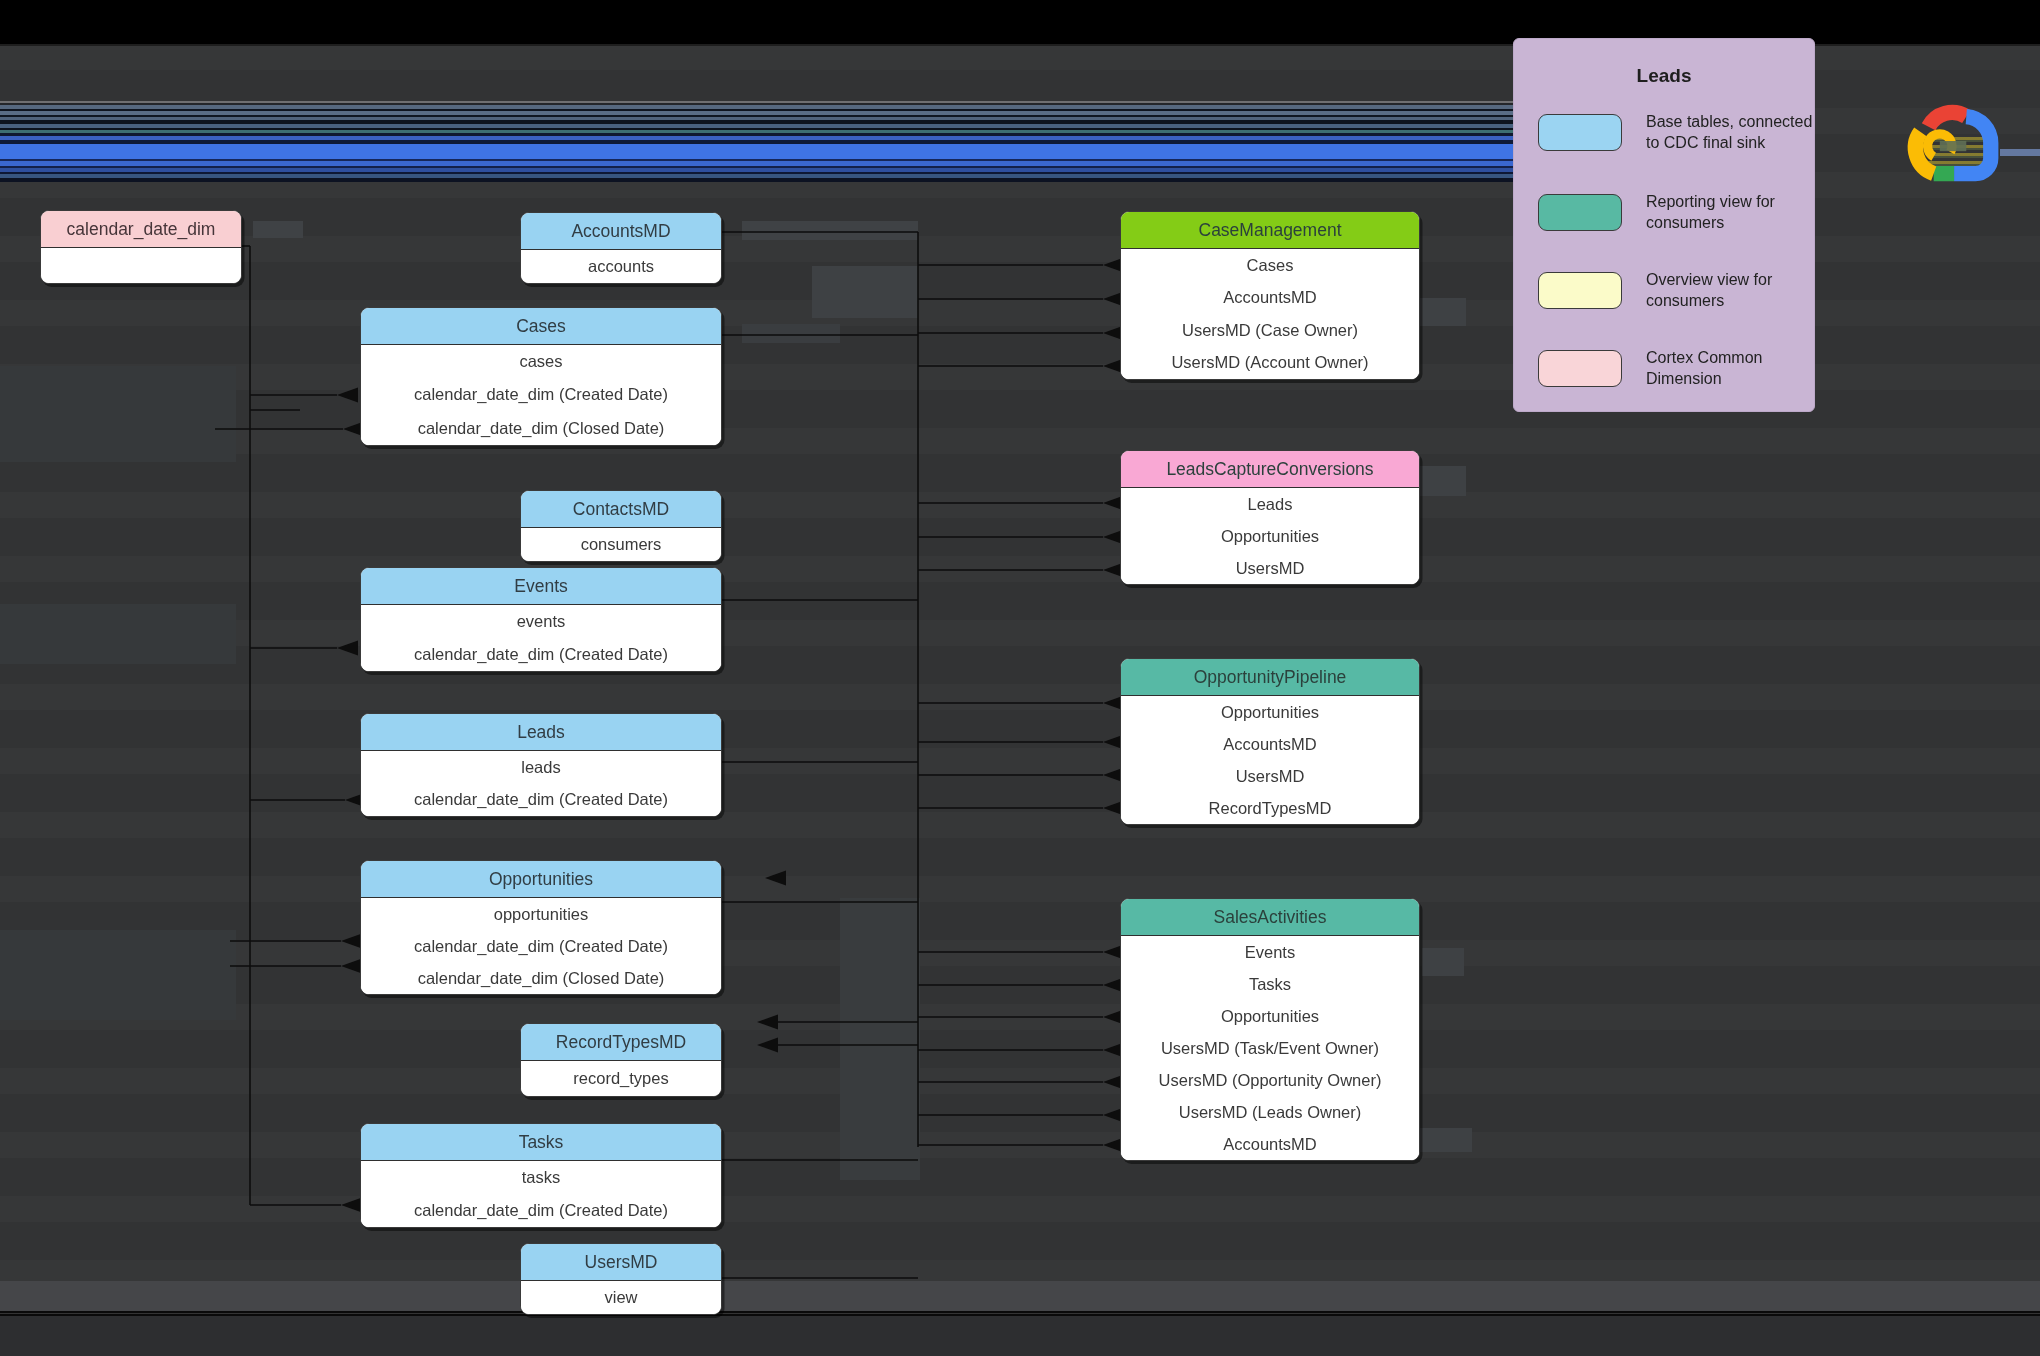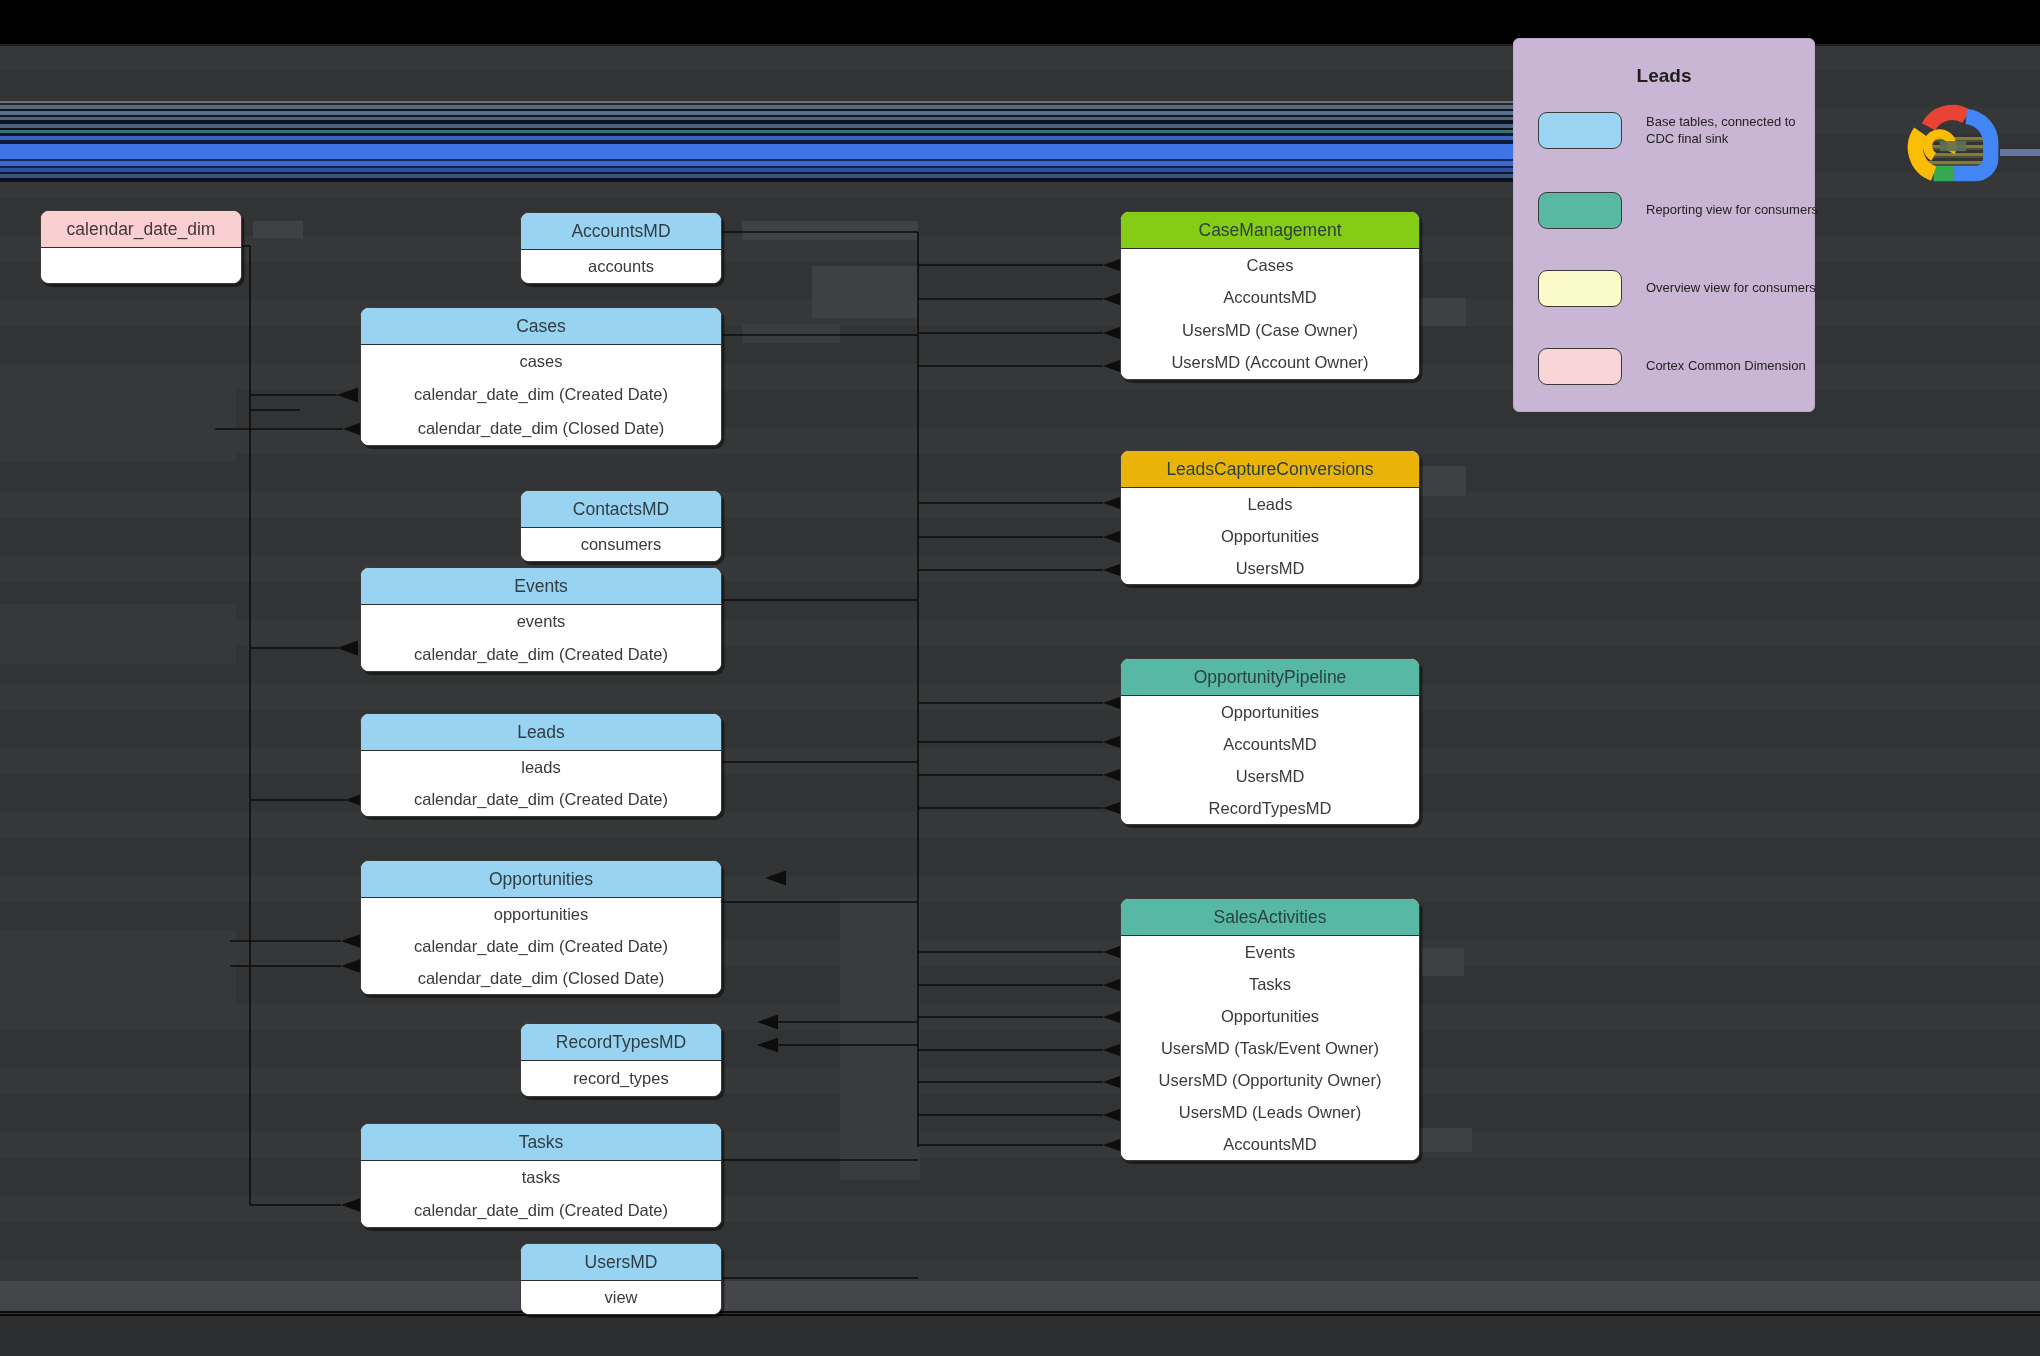--- a/index.html
+++ b/index.html
@@ -37,21 +37,21 @@
   .node-body{flex:1;display:flex;flex-direction:column;border-radius:0 0 8px 8px;overflow:hidden;background:#fff;text-align:right;}
   .node-row{flex:1;display:flex;align-items:center;justify-content:center;
         font-size:16.5px;color:#3a3a3a;background:#fff;white-space:nowrap;}
 
   .legend{position:absolute;left:1513px;top:38px;width:300px;height:372px;z-index:4;
         background:#c9b5d4;border-radius:6px;border:1px solid #bda9c9;}
   .legend-title{position:absolute;top:26px;left:0;width:100%;text-align:center;
         font-size:19px;font-weight:bold;color:#1e1e1e;}
   .legend-item{position:absolute;left:24px;display:flex;align-items:center;gap:24px;}
   .legend-swatch{width:82px;height:35px;flex:0 0 82px;border:1.5px solid #3a3a3a;border-radius:9px;}
-  .legend-label{width:176px;font-size:13px;line-height:1.3;color:#222;}
+  .legend-label{width:176px;font-size:16px;line-height:1.3;color:#222;}
 
   .gcp-logo{position:absolute;left:1898px;top:98px;width:106px;height:86px;z-index:3;}
 </style>
 </head>
 <body>
 
 <div class="canvas">
   <div class="top-black"></div>
   <div class="noise"></div>
   <div class="stripes"></div>
@@ -216,21 +216,21 @@
       <div class="node reporting" style="left: 1120px; top: 211px; width: 298px; height: 167px;">
         <div class="node-header" style="background: #84cc16;">CaseManagement</div>
         <div class="node-body">
           <div class="node-row">Cases</div>
           <div class="node-row">AccountsMD</div>
           <div class="node-row">UsersMD (Case Owner)</div>
           <div class="node-row">UsersMD (Account Owner)</div>
         </div>
       </div>
       <div class="node reporting" style="left: 1120px; top: 450px; width: 298px; height: 133px;">
-        <div class="node-header" style="background: #eab308;">LeadsCaptureConversions</div>
+        <div class="node-header" style="background: #f9a8d4;">LeadsCaptureConversions</div>
         <div class="node-body">
           <div class="node-row">Leads</div>
           <div class="node-row">Opportunities</div>
           <div class="node-row">UsersMD</div>
         </div>
       </div>
       <div class="node reporting" style="left: 1120px; top: 658px; width: 298px; height: 165px;">
         <div class="node-header" style="background: rgb(87, 185, 165);">OpportunityPipeline</div>
         <div class="node-body">
           <div class="node-row">Opportunities</div>

